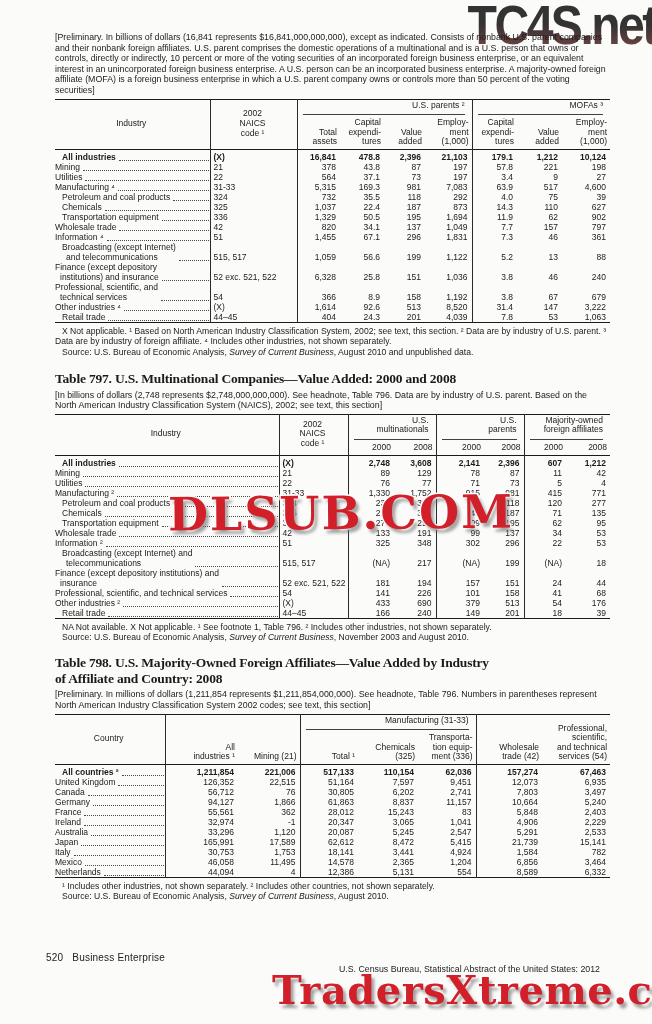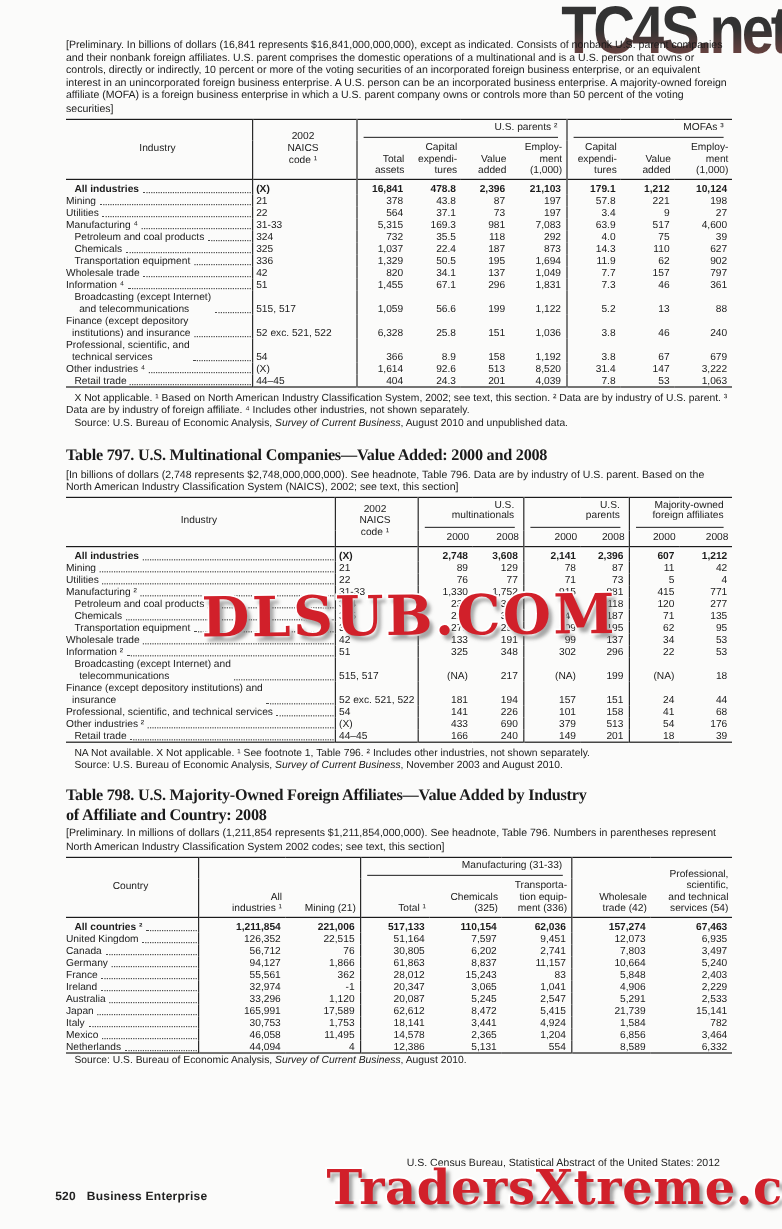--- a/index.html
+++ b/index.html
@@ -34,21 +34,21 @@
   .lbl{white-space:pre-line;display:block;}
   .lbl.i0{padding-left:5px;text-indent:-5px;}
   .lbl.i1{padding-left:11px;text-indent:-4px;}
   .leader{flex:1 1 auto;min-width:5px;border-bottom:1.2px dotted #4a4a4a;
           margin:0 1px 1px 3px;align-self:flex-end;}
 
   .fn{font-size:8.6px;line-height:10.4px;margin:3px 0 0 0;text-indent:7px;}
   .fn.src{margin-top:0;}
   .gap1{height:14px;} .gap2{height:13px;}
 
-  .pagefoot{position:absolute;left:46px;top:992px;font-size:10px;font-weight:bold;
+  .pagefoot{position:absolute;left:46px;top:952px;font-size:10px;font-weight:normal;
             color:#222;z-index:4;letter-spacing:0.2px;}
   .pagefoot .sp{display:inline-block;width:9px;}
   .attrib{position:absolute;right:52px;top:964px;font-size:8.8px;color:#222;z-index:4;}
 
   .wm-top{position:absolute;top:-8px;right:-4px;z-index:3;
           font-family:"Liberation Sans","DejaVu Sans",sans-serif;font-weight:bold;
           font-size:56px;letter-spacing:-3px;transform:scaleX(0.86);transform-origin:right top;
           background:linear-gradient(180deg,#242424 50%,#5d3432 82%,#8a4d44 100%);
           -webkit-background-clip:text;background-clip:text;color:transparent;opacity:0.93;}
   .wm-mid{position:absolute;top:486px;left:168px;z-index:6;
@@ -819,20 +819,21 @@
               <td class="bl">44,094</td>
               <td>4</td>
               <td class="bl">12,386</td>
               <td>5,131</td>
               <td>554</td>
               <td class="bl">8,589</td>
               <td>6,332</td>
             </tr>
           </tbody>
       </table>
+      <p class="fn">¹ Includes other industries, not shown separately. ² Includes other countries, not shown separately.</p>
       <p class="fn src"><span>Source: U.S. Bureau of Economic Analysis, </span><i>Survey of Current Business</i><span>, August 2010.</span></p>
     </section>
 
   </div>
 
   <div class="pagefoot">
     <span>520</span><span class="sp"></span><span>Business Enterprise</span>
   </div>
   <div class="attrib">U.S. Census Bureau, Statistical Abstract of the United States: 2012</div>
 

